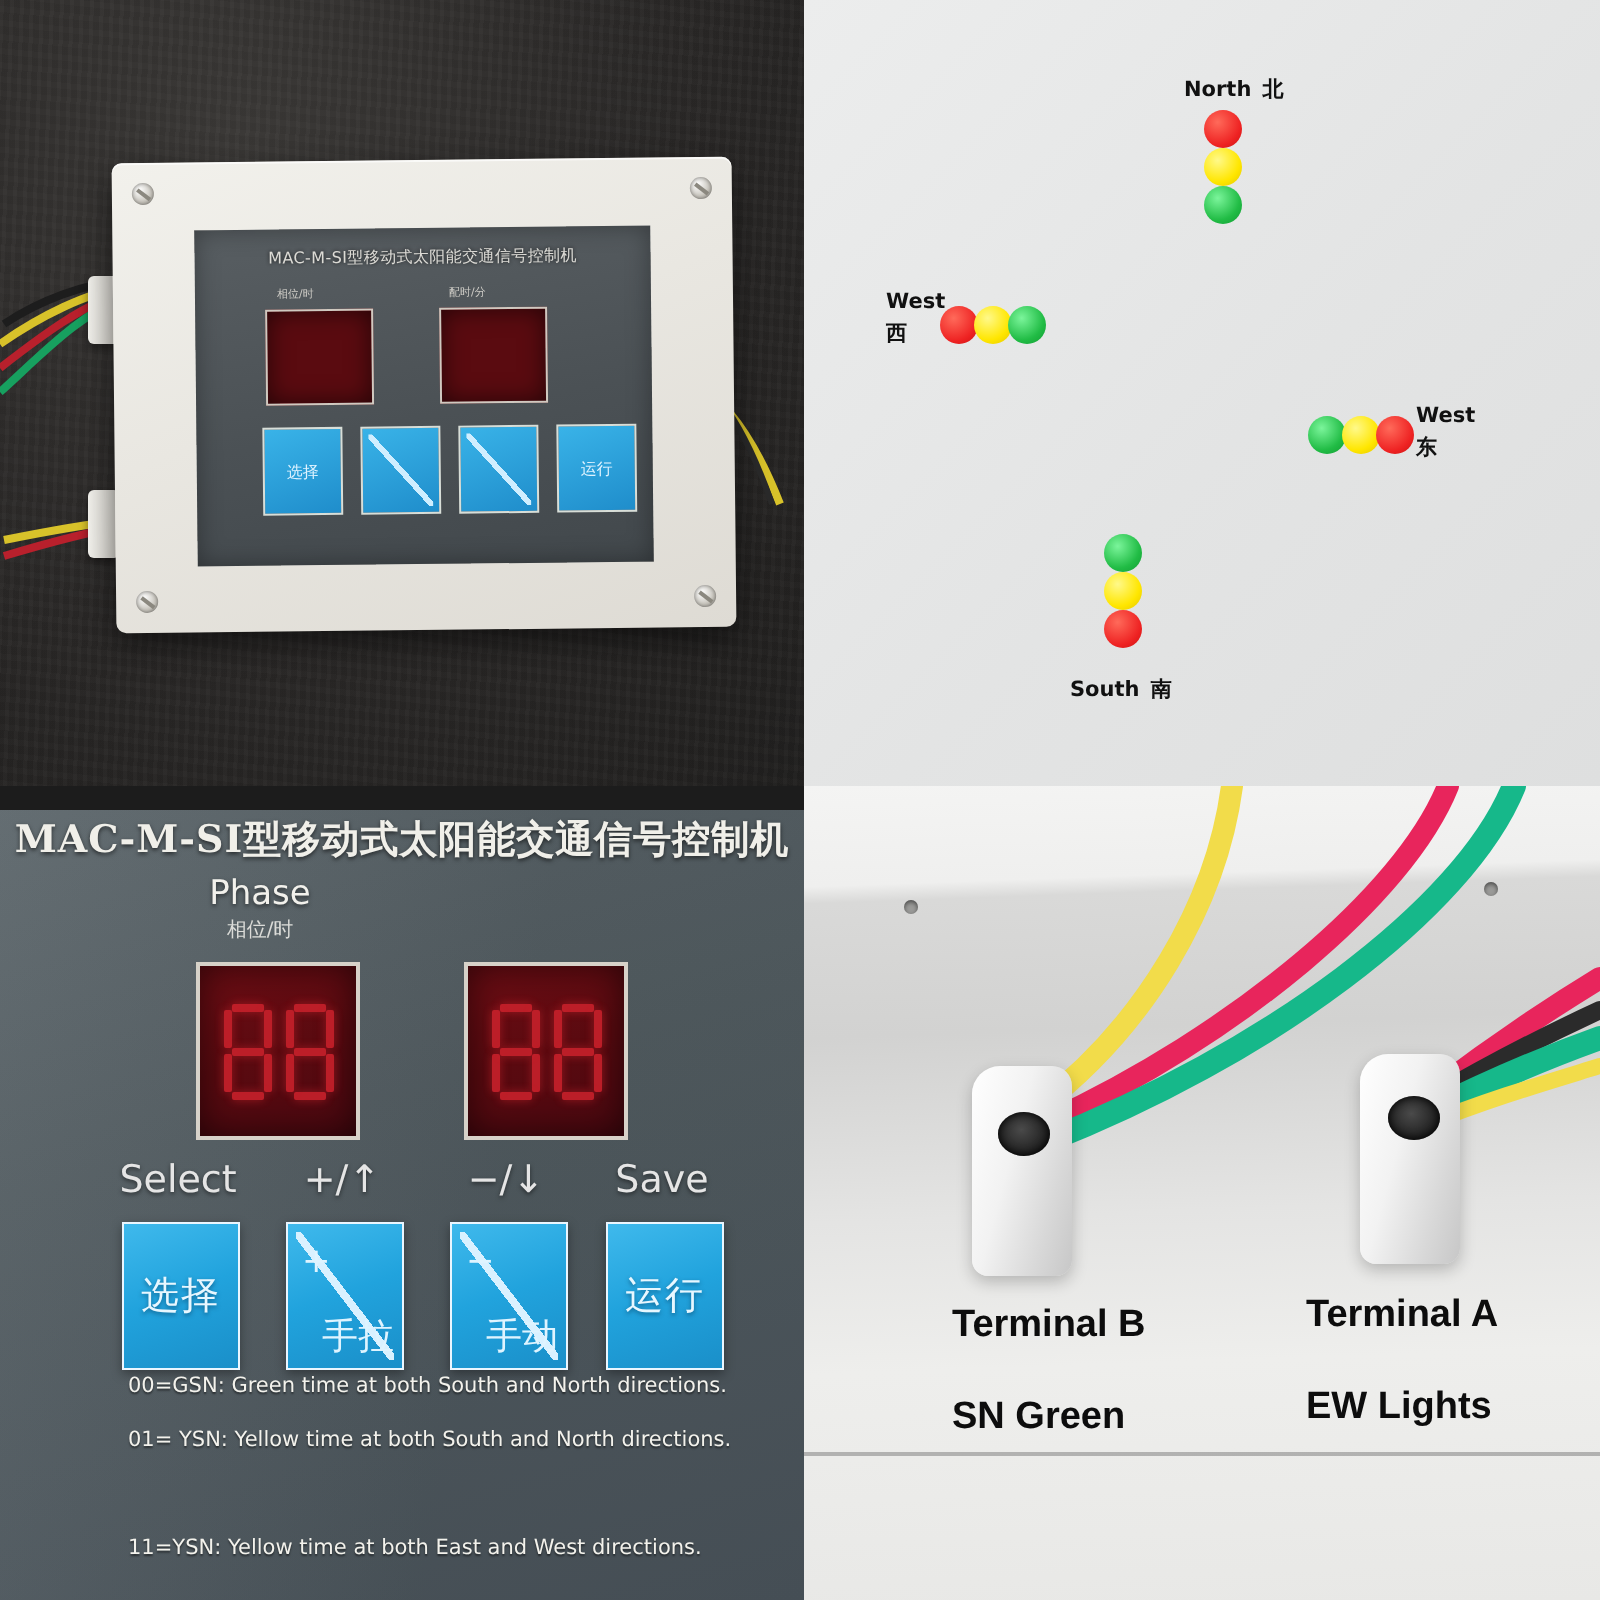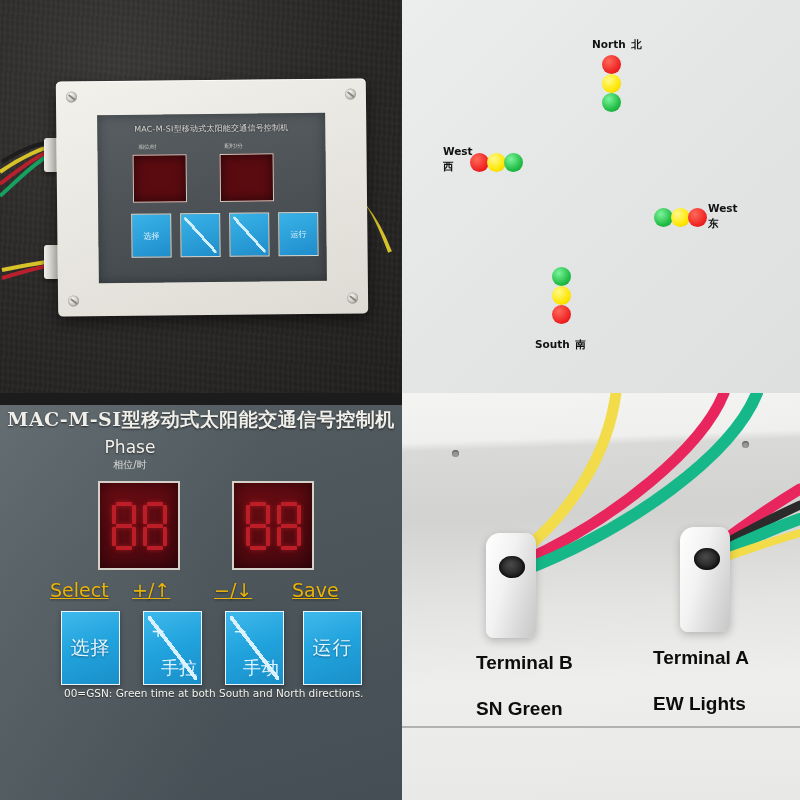--- a/index.html
+++ b/index.html
@@ -130,21 +130,21 @@
   }
   .seg-digit{position:relative;width:24px;height:48px;}
   .sg{position:absolute;background:#c4202a;box-shadow:0 0 5px rgba(220,40,50,.55);border-radius:1px;opacity:.93;}
   .sg.a{left:4px;top:0;width:16px;height:4px;}
   .sg.b{right:0;top:3px;width:4px;height:19px;}
   .sg.c{right:0;top:25px;width:4px;height:19px;}
   .sg.d{left:4px;bottom:0;width:16px;height:4px;}
   .sg.e{left:0;top:25px;width:4px;height:19px;}
   .sg.f{left:0;top:3px;width:4px;height:19px;}
   .sg.g{left:4px;top:22px;width:16px;height:4px;}
-  .p-keyhdr{position:absolute;top:186px;color:#eab308;font-size:19px;font-family:"DejaVu Sans",sans-serif;text-align:left;text-shadow:0 1px 2px rgba(0,0,0,.5);text-decoration:underline;}
+  .p-keyhdr{position:absolute;top:186px;color:#e5e5e5;font-size:19px;font-family:"DejaVu Sans",sans-serif;text-align:center;text-shadow:0 1px 2px rgba(0,0,0,.5);}
   .p-key{
     position:absolute;top:218px;width:57px;height:72px;
     background:linear-gradient(160deg,#3fb9ec 0%,#21a3dd 48%,#1a8fc9 100%);
     border:1.5px solid #eaf6ff;
     box-shadow:0 2px 5px rgba(0,0,0,.35);
   }
   .p-key .zh{
     position:absolute;inset:0;display:flex;align-items:center;justify-content:center;
     color:#e7f7ff;font-size:19px;font-family:"DejaVu Sans",sans-serif;letter-spacing:1px;
     text-shadow:0 1px 2px rgba(0,40,70,.5);
@@ -391,20 +391,22 @@
     <div class="p-key" style="left:225px;">
       <span class="diag"></span>
       <span class="signtl">−</span>
       <span class="zhbr">手动</span>
     </div>
     <div class="p-key" style="left:303px;">
       <span class="zh">运行</span>
     </div>
 
     <div class="legend" style="top:294px;">00=GSN: Green time at both South and North directions.</div>
+    <div class="legend" style="top:321px;">01= YSN: Yellow time at both South and North directions.</div>
+    <div class="legend" style="top:375px;">11=YSN: Yellow time at both East and West directions.</div>
   </div>
 
   <div class="quad" id="q-term">
     <div class="wall"></div>
     <span class="holeB" style="left:50px;top:57px;"></span>
     <span class="holeA" style="left:340px;top:48px;"></span>
 
     <svg style="position:absolute;left:0;top:0;width:398px;height:407px;">
       <g fill="none" stroke-linecap="round">
         <path d="M214 0 C 206 60, 170 120, 118 160" stroke="#f2dc4a" stroke-width="11"></path>

